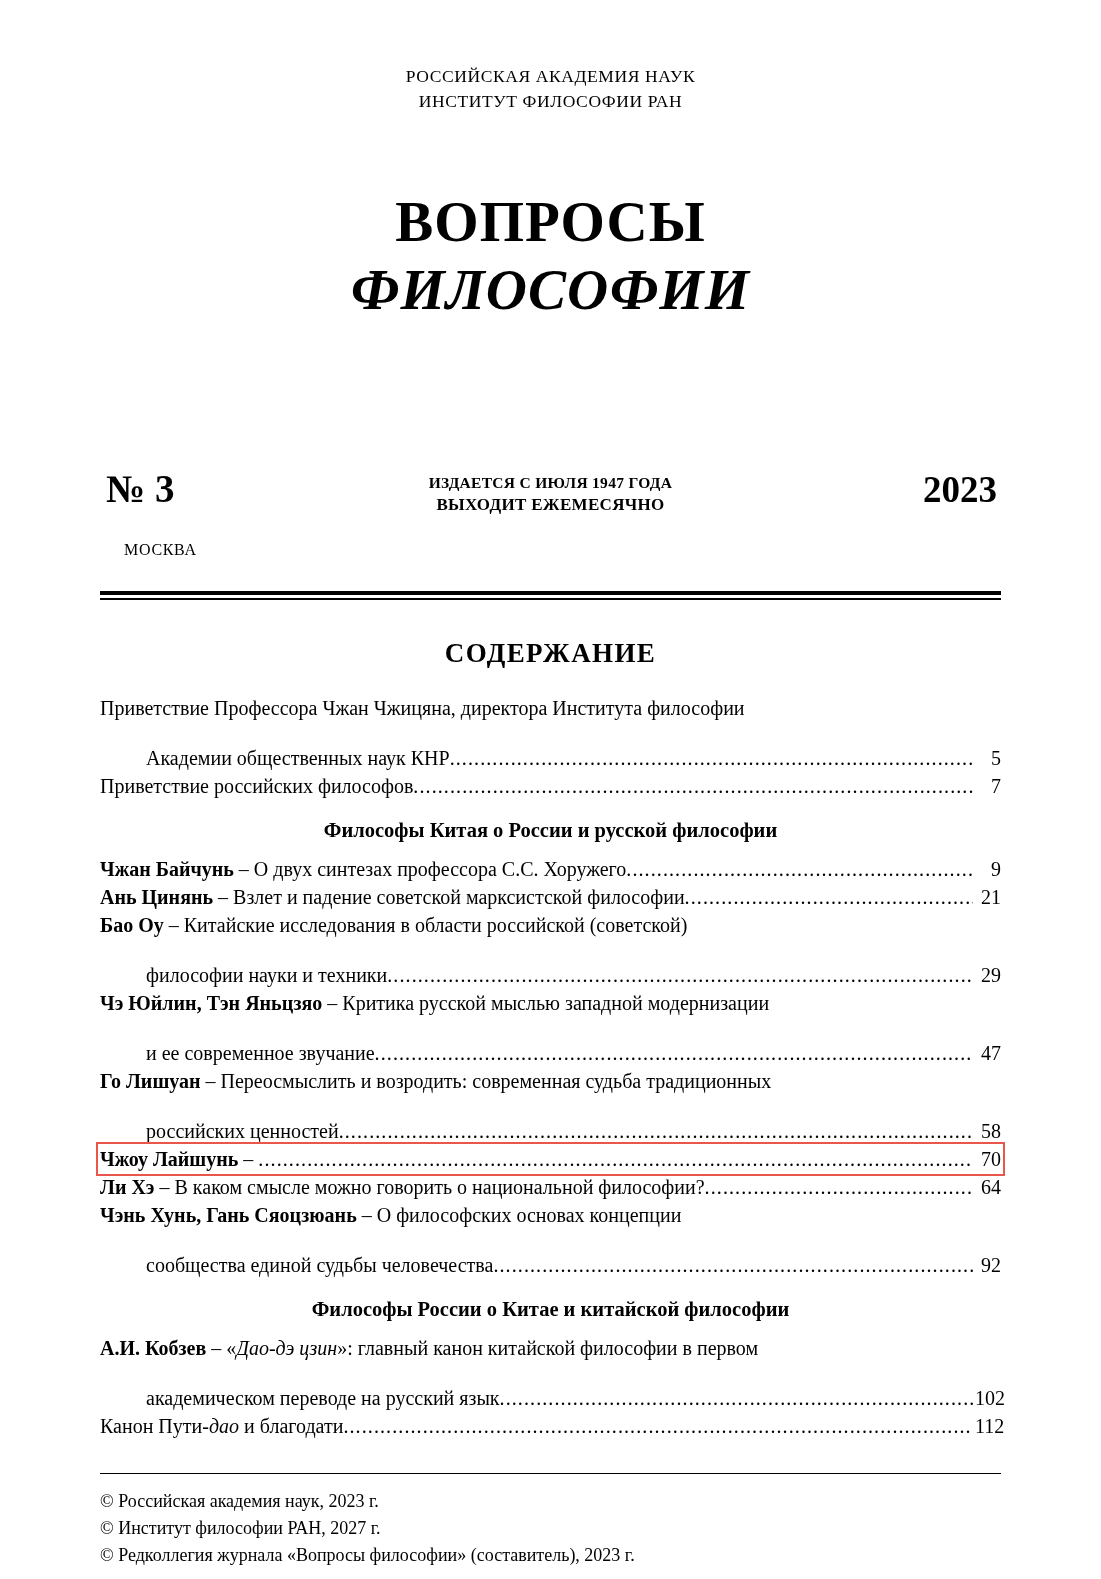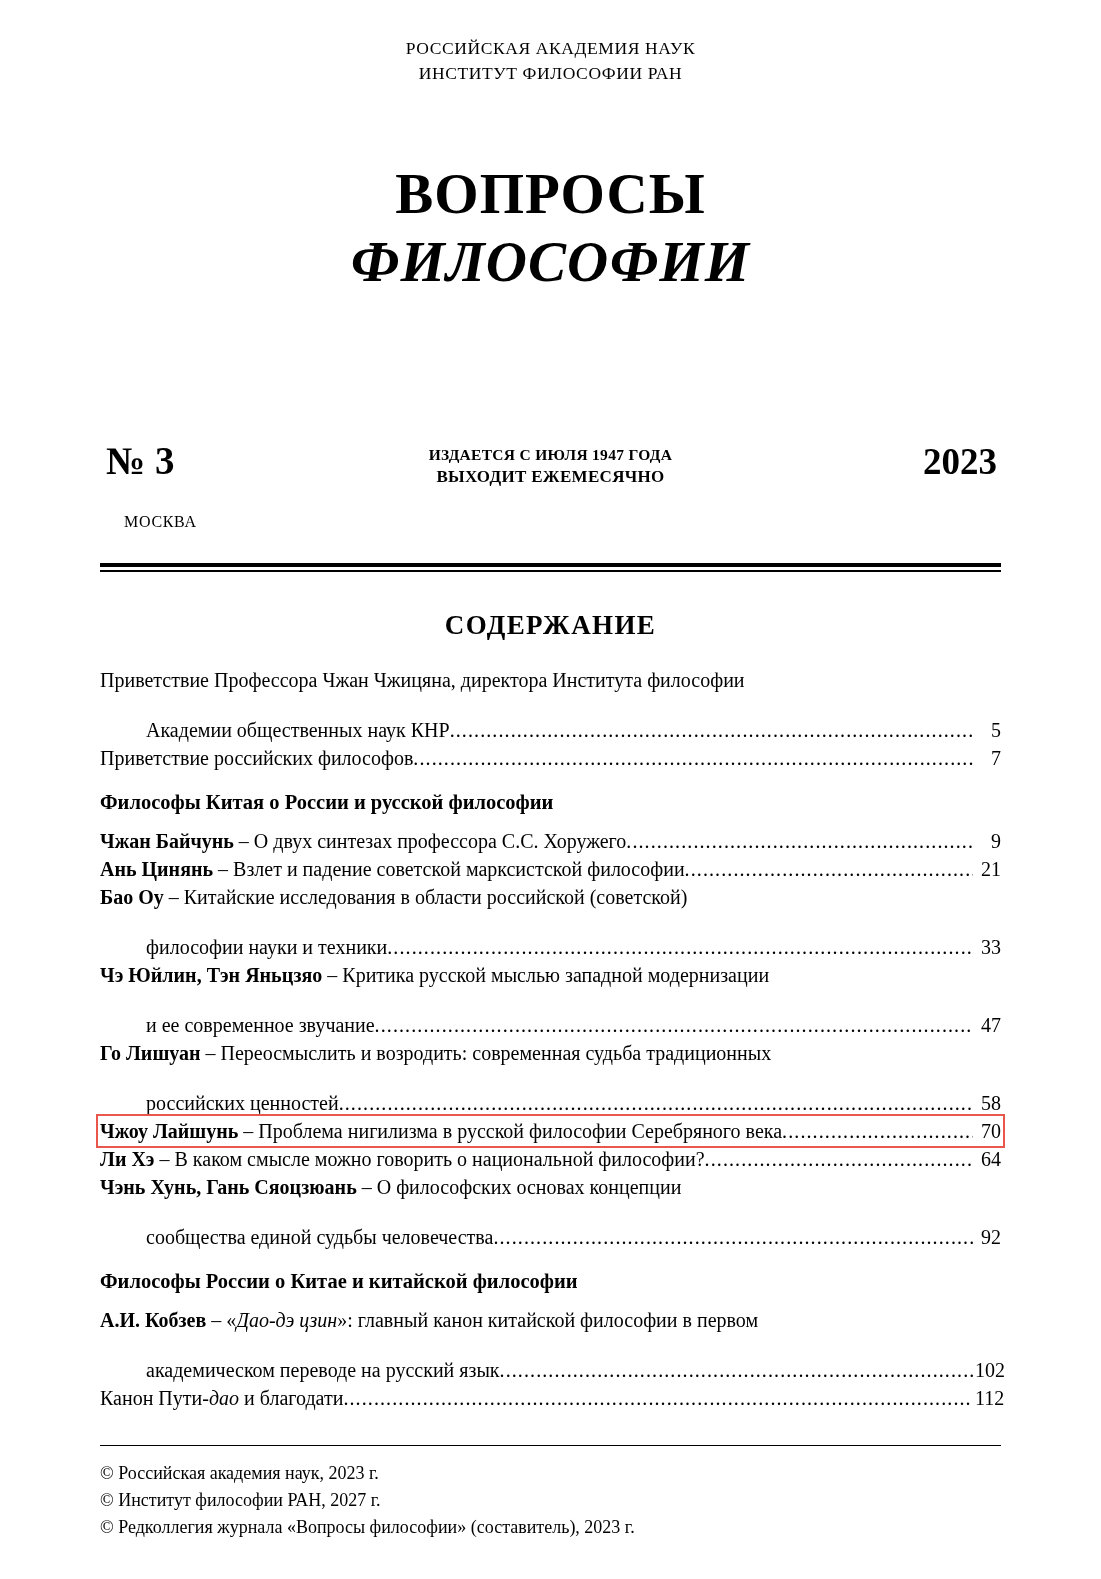--- a/index.html
+++ b/index.html
@@ -19,21 +19,21 @@
     position: relative;
     width: 1101px;
     height: 1579px;
     box-sizing: border-box;
     padding: 0 100px;
   }
 
   
   .academy {
     text-align: center;
-    margin-top: 36px;
+    margin-top: 64px;
     font-size: 17.5px;
     letter-spacing: 0.6px;
     line-height: 1.42;
   }
   .academy div { white-space: nowrap; }
 
   .journal-title {
     text-align: center;
     font-weight: bold;
     font-size: 57px;
@@ -107,21 +107,21 @@
   .contents-title {
     text-align: center;
     font-weight: bold;
     font-size: 27px;
     letter-spacing: 1.4px;
     margin-top: 38px;
     margin-bottom: 26px;
   }
 
   .section-head {
-    text-align: left;
+    text-align: center;
     font-weight: bold;
     font-size: 20.5px;
     margin: 20px 0 14px 0;
   }
 
   .toc-entry {
     position: relative;
     font-size: 20px;
     line-height: 1.30;
     margin-bottom: 2px;
@@ -251,21 +251,21 @@
   </div>
 
   <div class="toc-entry">
     <span class="body">
       <span class="author">Бао Оу</span><span> – </span><span>Китайские исследования в области российской (советской)</span>
     </span>
     <span class="indent">
       <span class="leader-line">
         <span class="txt">философии науки и техники</span>
         <span class="dots">..................................................................................................................................................................</span>
-        <span class="pg">33</span>
+        <span class="pg">29</span>
       </span>
     </span>
   </div>
 
   <div class="toc-entry">
     <span class="body">
       <span class="author">Чэ Юйлин, Тэн Яньцзяо</span><span> – </span><span>Критика русской мыслью западной модернизации</span>
     </span>
     <span class="indent">
       <span class="leader-line">
@@ -286,21 +286,20 @@
         <span class="dots">..................................................................................................................................................................</span>
         <span class="pg">58</span>
       </span>
     </span>
   </div>
 
   <div class="toc-entry highlight-box">
     <span class="leader-line">
       <span class="txt author">Чжоу Лайшунь</span>
       <span class="txt"> – </span>
-      <span class="txt">Проблема нигилизма в русской философии Серебряного века</span>
       <span class="dots">..................................................................................................................................................................</span>
       <span class="pg">70</span>
     </span>
   </div>
 
   <div class="toc-entry">
     <span class="leader-line">
       <span class="txt author">Ли Хэ</span>
       <span class="txt"> – </span>
       <span class="txt">В каком смысле можно говорить о национальной философии?</span>

